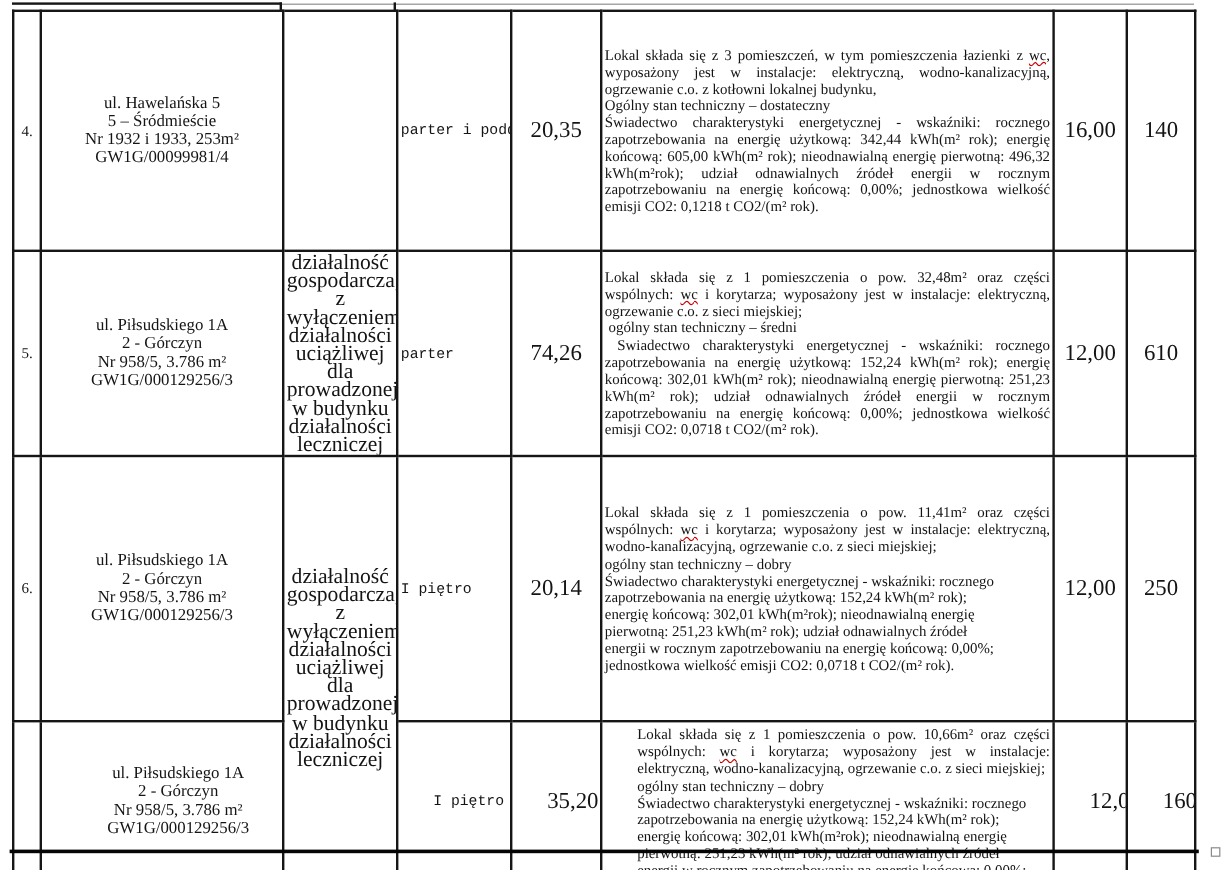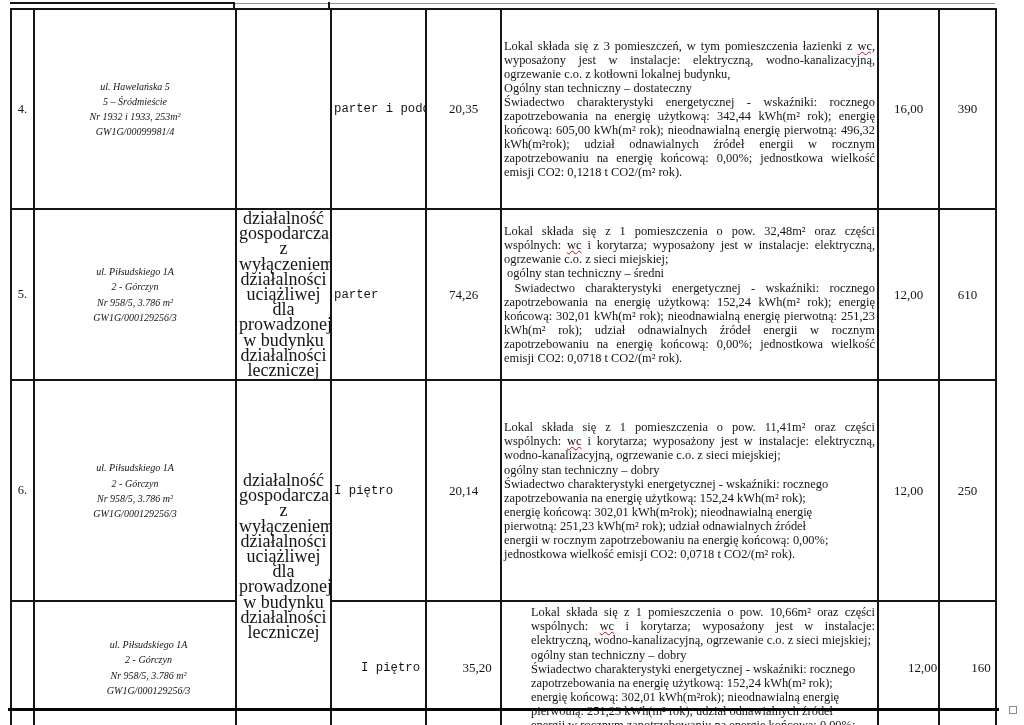--- a/index.html
+++ b/index.html
@@ -29,24 +29,24 @@
   table.main td{
     border:2px solid #161616;
     overflow:hidden;
     vertical-align:middle;
     padding:1px 2px;
     margin-top:48px;
   }
   tr.r7 td{border-bottom:none;padding-left:29px;}
 
   td.c-no{font-size:12.5px;text-align:center;}
-  td.c-addr{font-size:10px;line-height:15.2px;text-align:center;white-space:pre-line;font-style:italic;}
+  td.c-addr{font-size:14px;line-height:15.2px;text-align:center;white-space:pre-line;}
   td.c-act{font-size:18px;line-height:15.2px;text-align:center;white-space:pre-line;}
   td.c-floor{font-size:12.3px;text-align:left;white-space:nowrap;padding:1px 0;font-family:Liberation Mono, monospace;}
-  td.c-area,td.c-rate,td.c-dep{font-size:13px;text-align:center;}
+  td.c-area,td.c-rate,td.c-dep{font-size:19px;text-align:center;}
   td.c-desc{
     font-size:12.4px;line-height:14.1px;
     text-align:justify;
     white-space:pre-wrap;
     padding:2px 6px 2px 5px;
     vertical-align:middle;
   }
   tr.r7 td.c-desc{vertical-align:top;padding-top:3px;}
   .misspell{
     text-decoration-line:underline;
@@ -83,21 +83,21 @@
 5 – Śródmieście
 Nr 1932 i 1933, 253m²
 GW1G/00099981/4</td>
       <td class="c-act"></td>
       <td class="c-floor">parter i poddasze</td>
       <td class="c-area">20,35</td>
       <td class="c-desc"><span>Lokal składa się z 3 pomieszczeń, w tym pomieszczenia łazienki z </span><span class="misspell">wc,</span><span> wyposażony jest w instalacje: elektryczną, wodno-kanalizacyjną, ogrzewanie c.o. z kotłowni lokalnej budynku,
 Ogólny stan techniczny – dostateczny
 Świadectwo charakterystyki energetycznej - wskaźniki: rocznego zapotrzebowania na energię użytkową: 342,44 kWh(m² rok); energię końcową: 605,00 kWh(m² rok); nieodnawialną energię pierwotną: 496,32 kWh(m²rok); udział odnawialnych źródeł energii w rocznym zapotrzebowaniu na energię końcową: 0,00%; jednostkowa wielkość emisji CO2: 0,1218 t CO2/(m² rok).</span></td>
       <td class="c-rate">16,00</td>
-      <td class="c-dep">390</td>
+      <td class="c-dep">140</td>
     </tr>
     <tr class="r5" style="height:145px">
       <td class="c-no">5.</td>
       <td class="c-addr">ul. Piłsudskiego 1A
 2 - Górczyn
 Nr 958/5, 3.786 m²
 GW1G/000129256/3</td>
       <td class="c-act">działalność
 gospodarcza,
 z wyłączeniem

